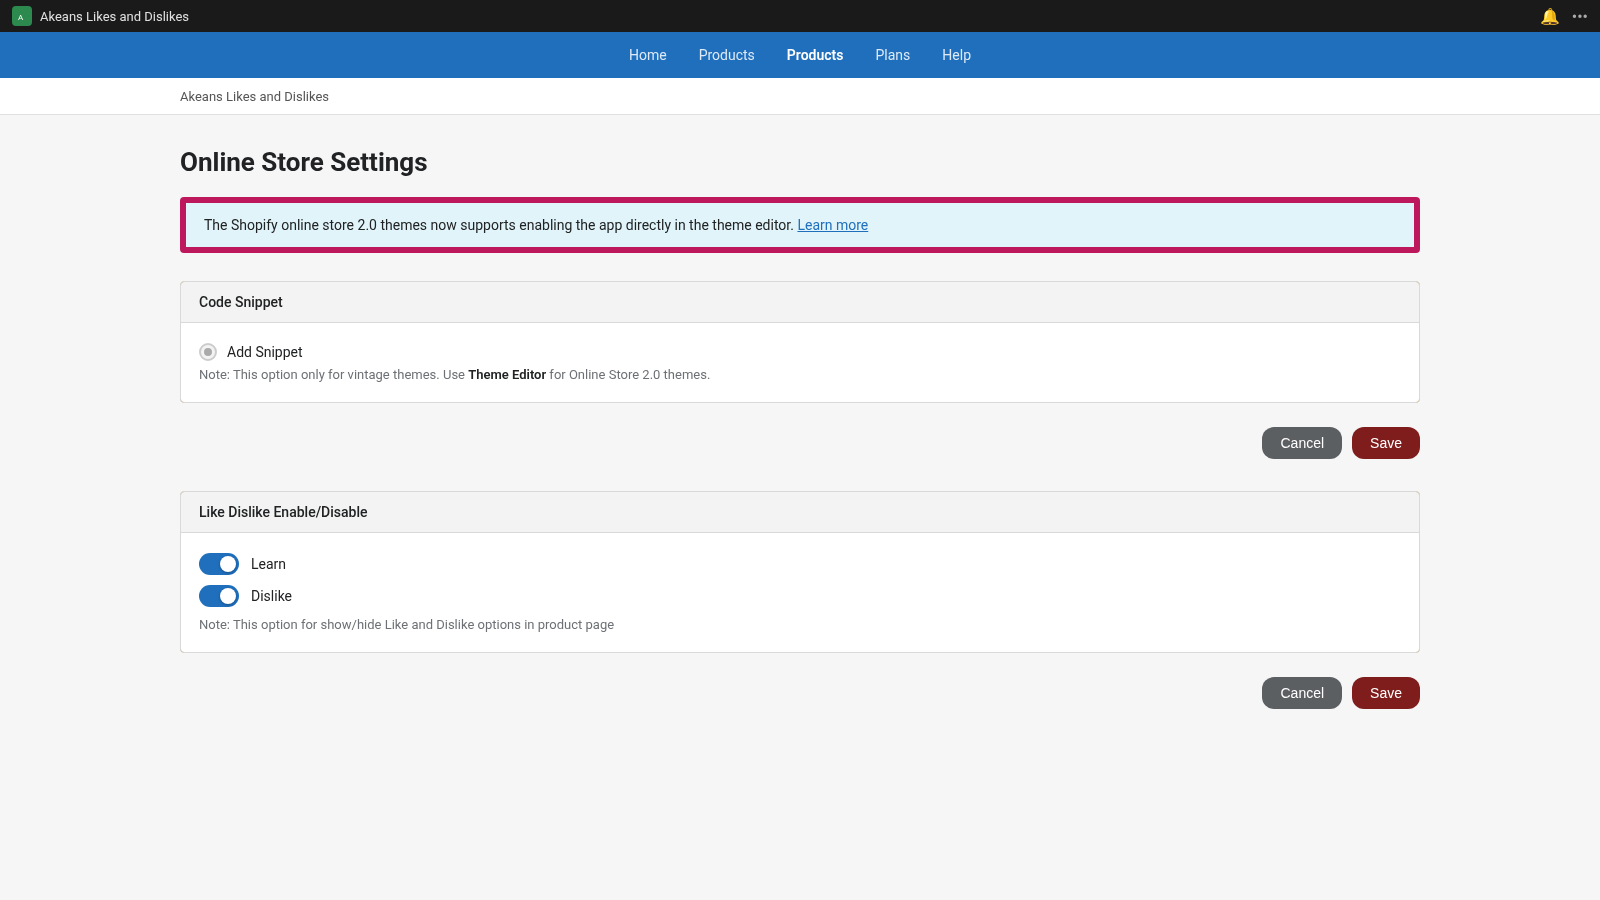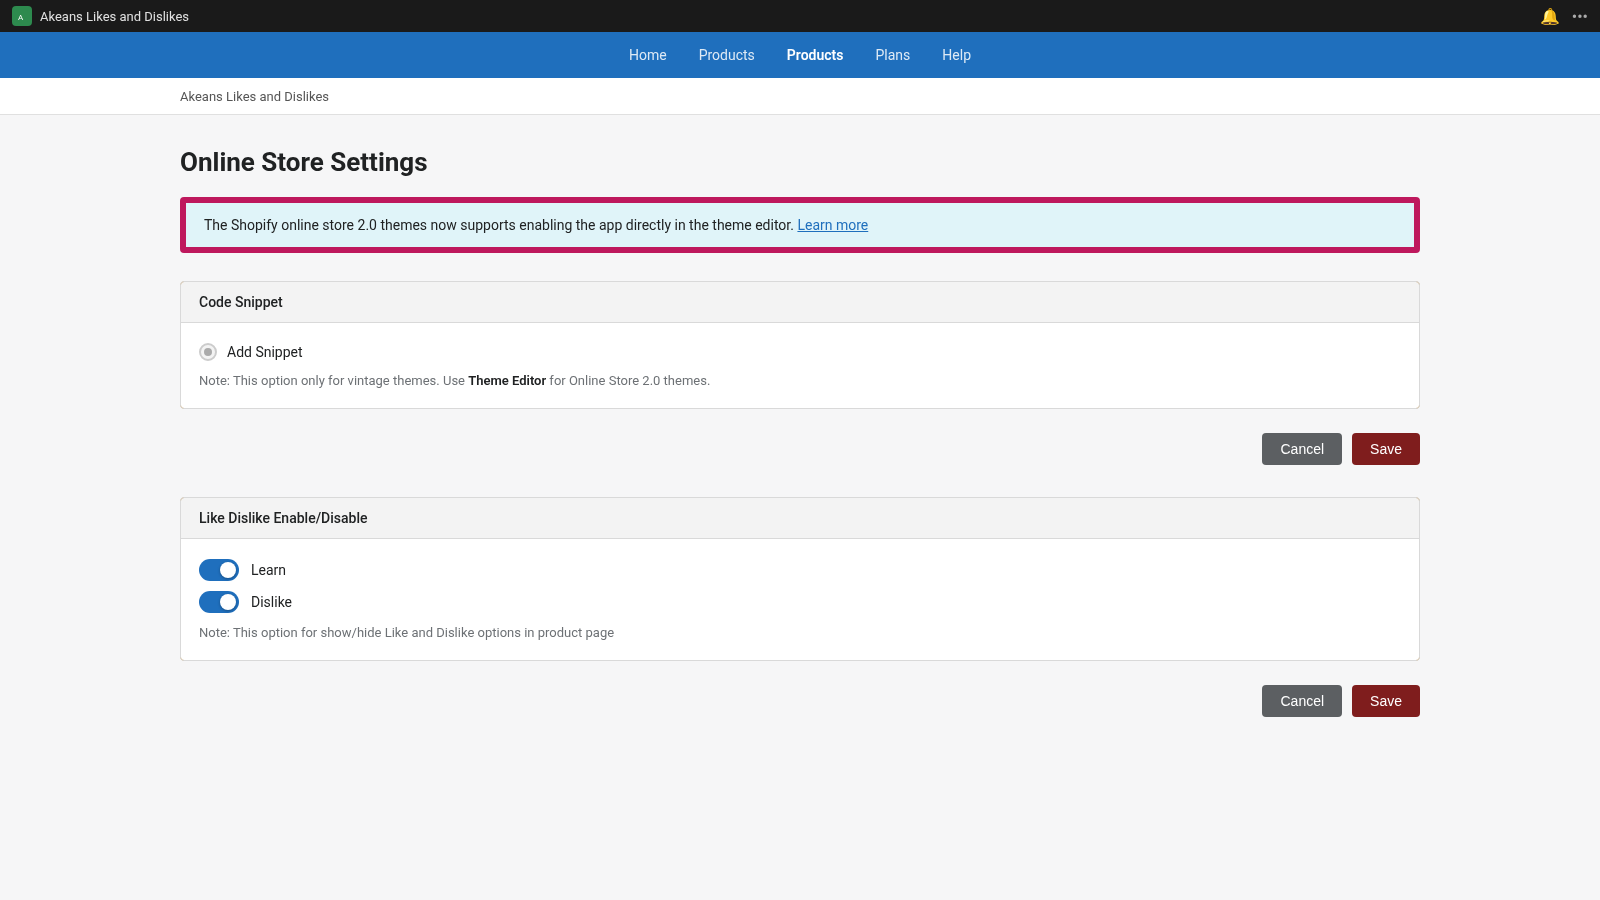--- a/index.html
+++ b/index.html
@@ -162,37 +162,37 @@
     .radio-circle-inner {
       width: 8px; height: 8px;
       border-radius: 50%;
       background: #aaa;
     }
 
     
     .note-text {
       font-size: 13px;
       color: #6d7175;
-      margin-top: 12px;
+      margin-top: 6px;
     }
     .note-text strong, .note-text b {
       font-weight: 600;
       color: #202223;
     }
 
     
     .button-row {
       display: flex;
       justify-content: flex-end;
       gap: 10px;
       margin-bottom: 32px;
     }
     .btn {
       padding: 8px 18px;
-      border-radius: 4px;
+      border-radius: 12px;
       font-size: 14px;
       font-weight: 500;
       cursor: pointer;
       border: none;
     }
     .btn-cancel {
       background: #5c5f62;
       color: #fff;
     }
     .btn-save {

